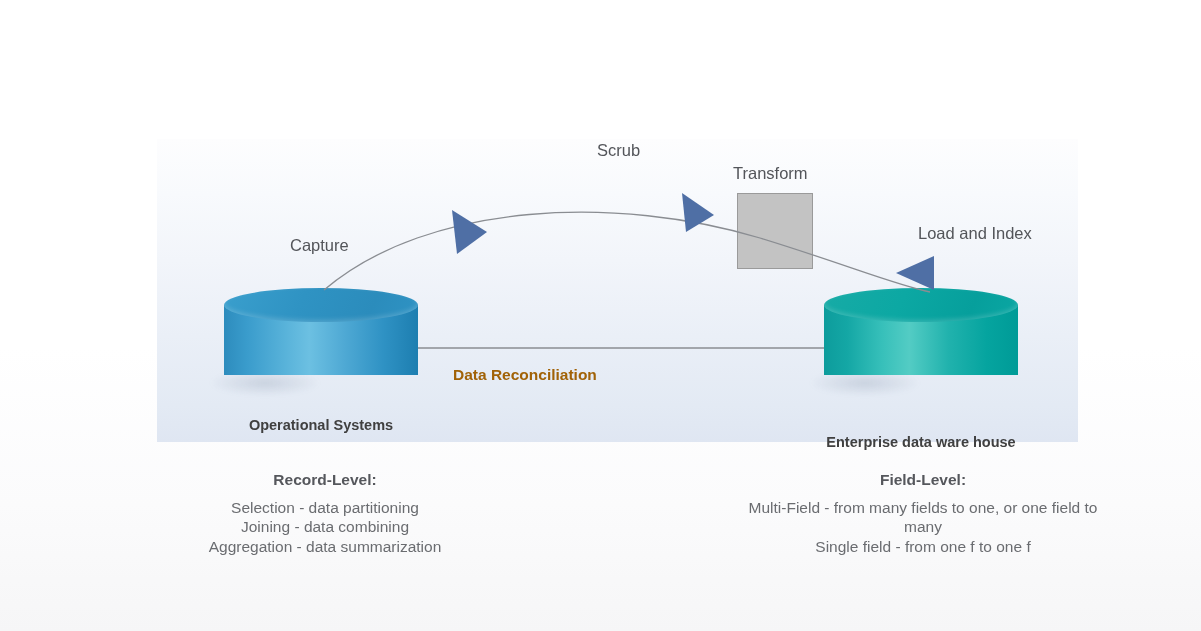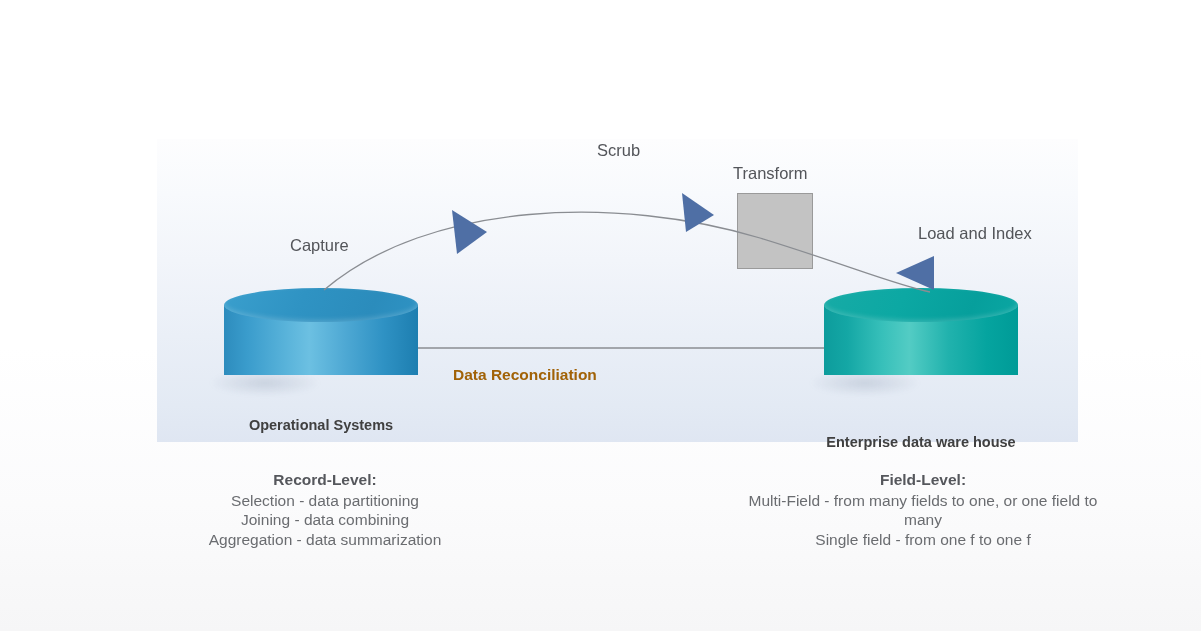--- a/index.html
+++ b/index.html
@@ -183,21 +183,21 @@
     position: absolute;
     text-align: center;
     color: #6a6c70;
     font-size: 15.5px;
     line-height: 19.5px;
   }
   .col .hd {
     font-weight: bold;
     color: #55575c;
     display: block;
-    margin-bottom: 1px;
+    margin-bottom: 8px;
   }
   .col-left  { left: 178px; top: 470px; width: 294px; }
   .col-right { left: 745px; top: 470px; width: 356px; }
   .col .ln { display: block; }
 </style>
 </head>
 <body>
 
 <div id="stage">
 

